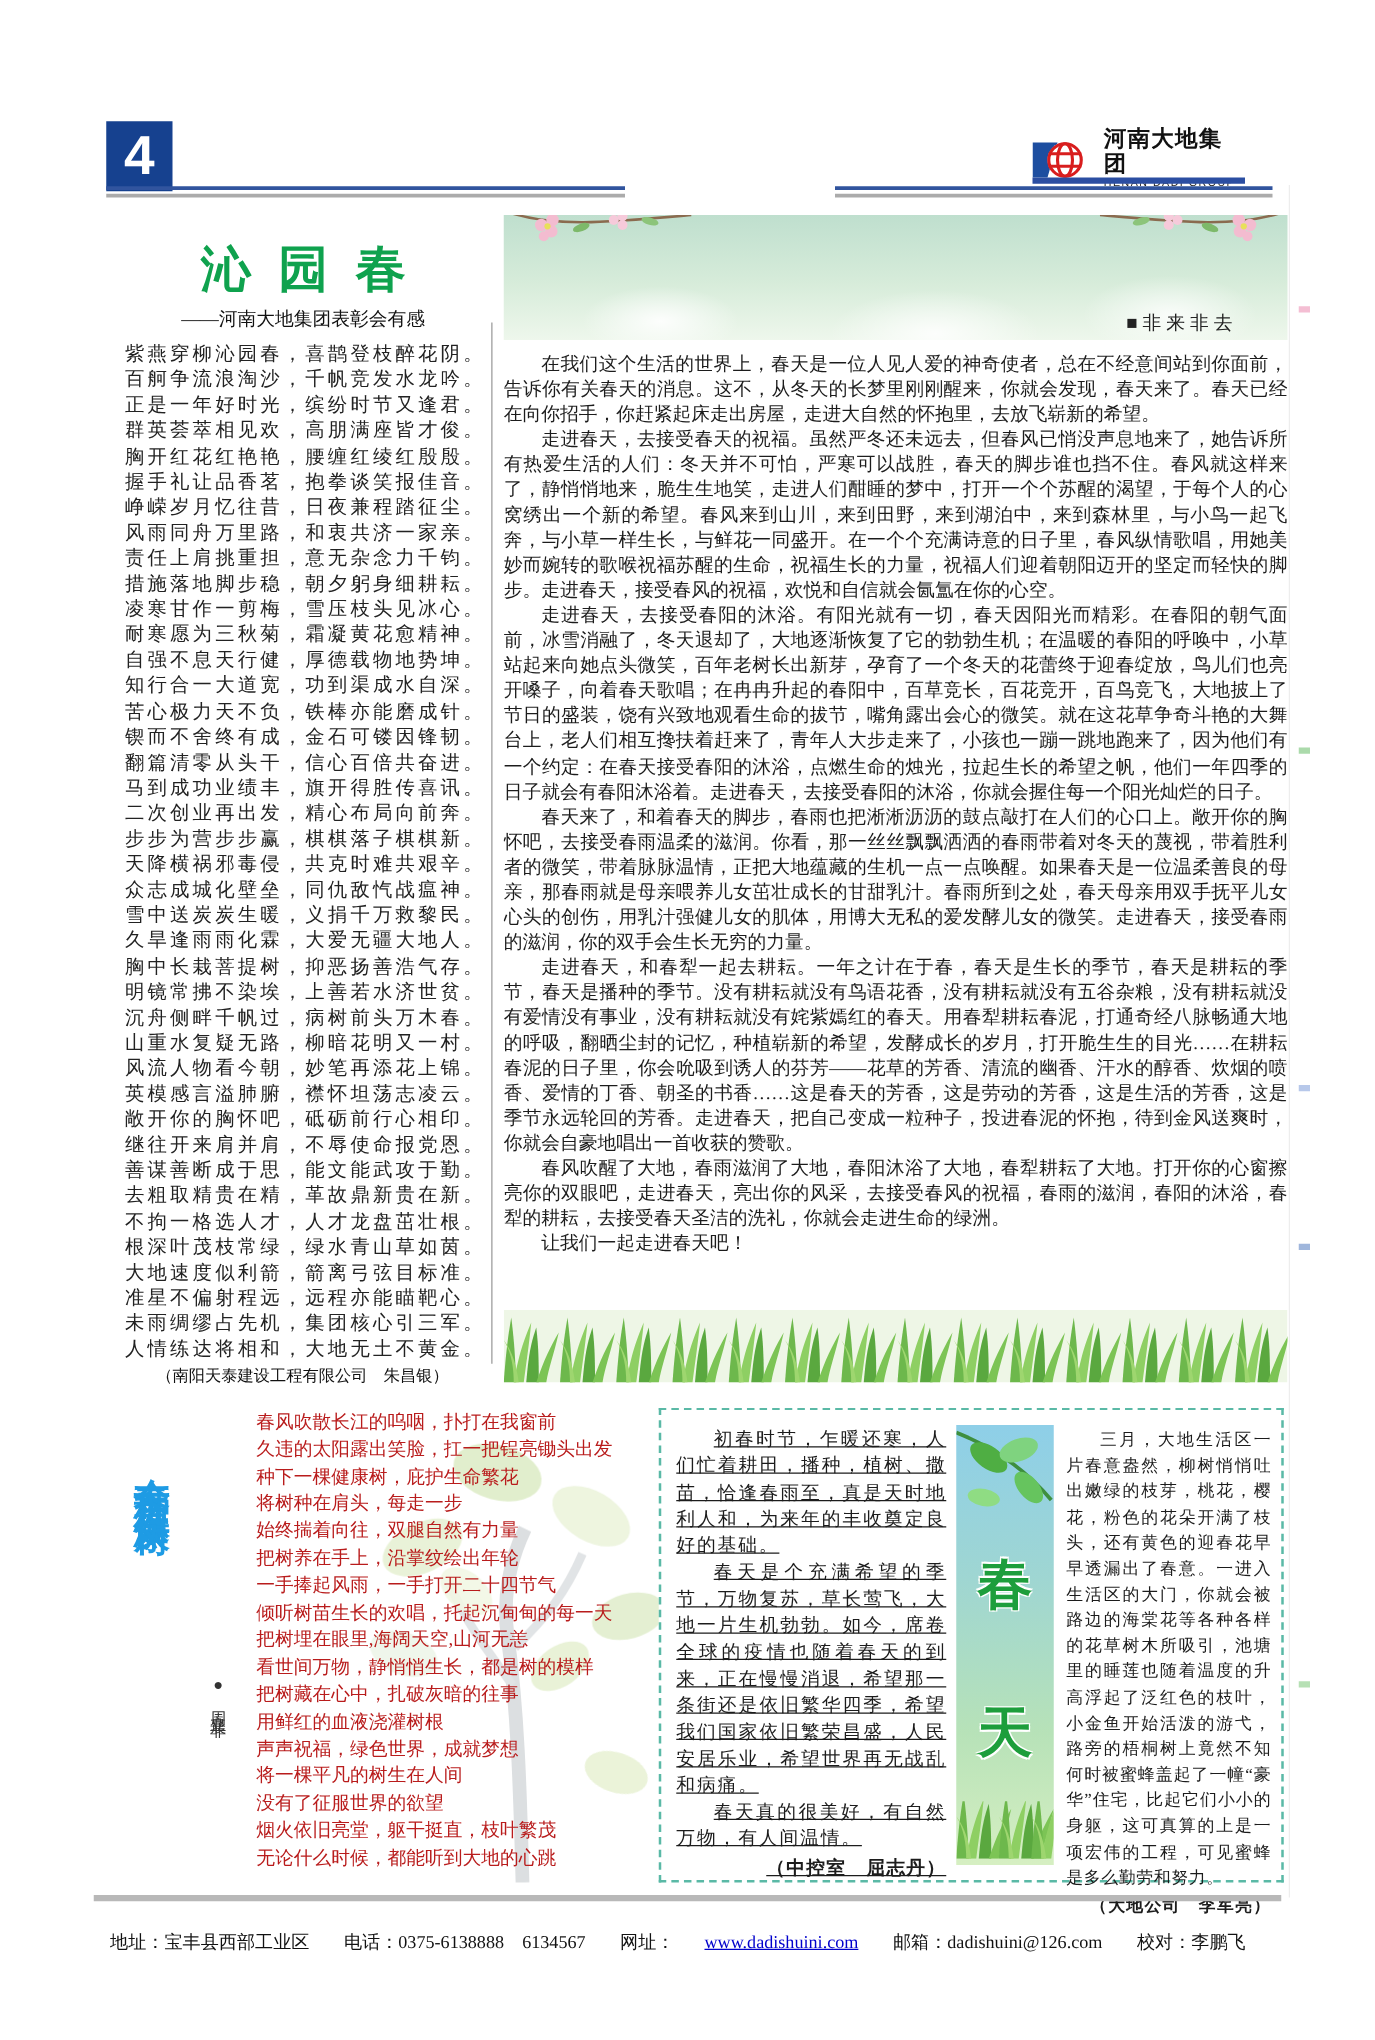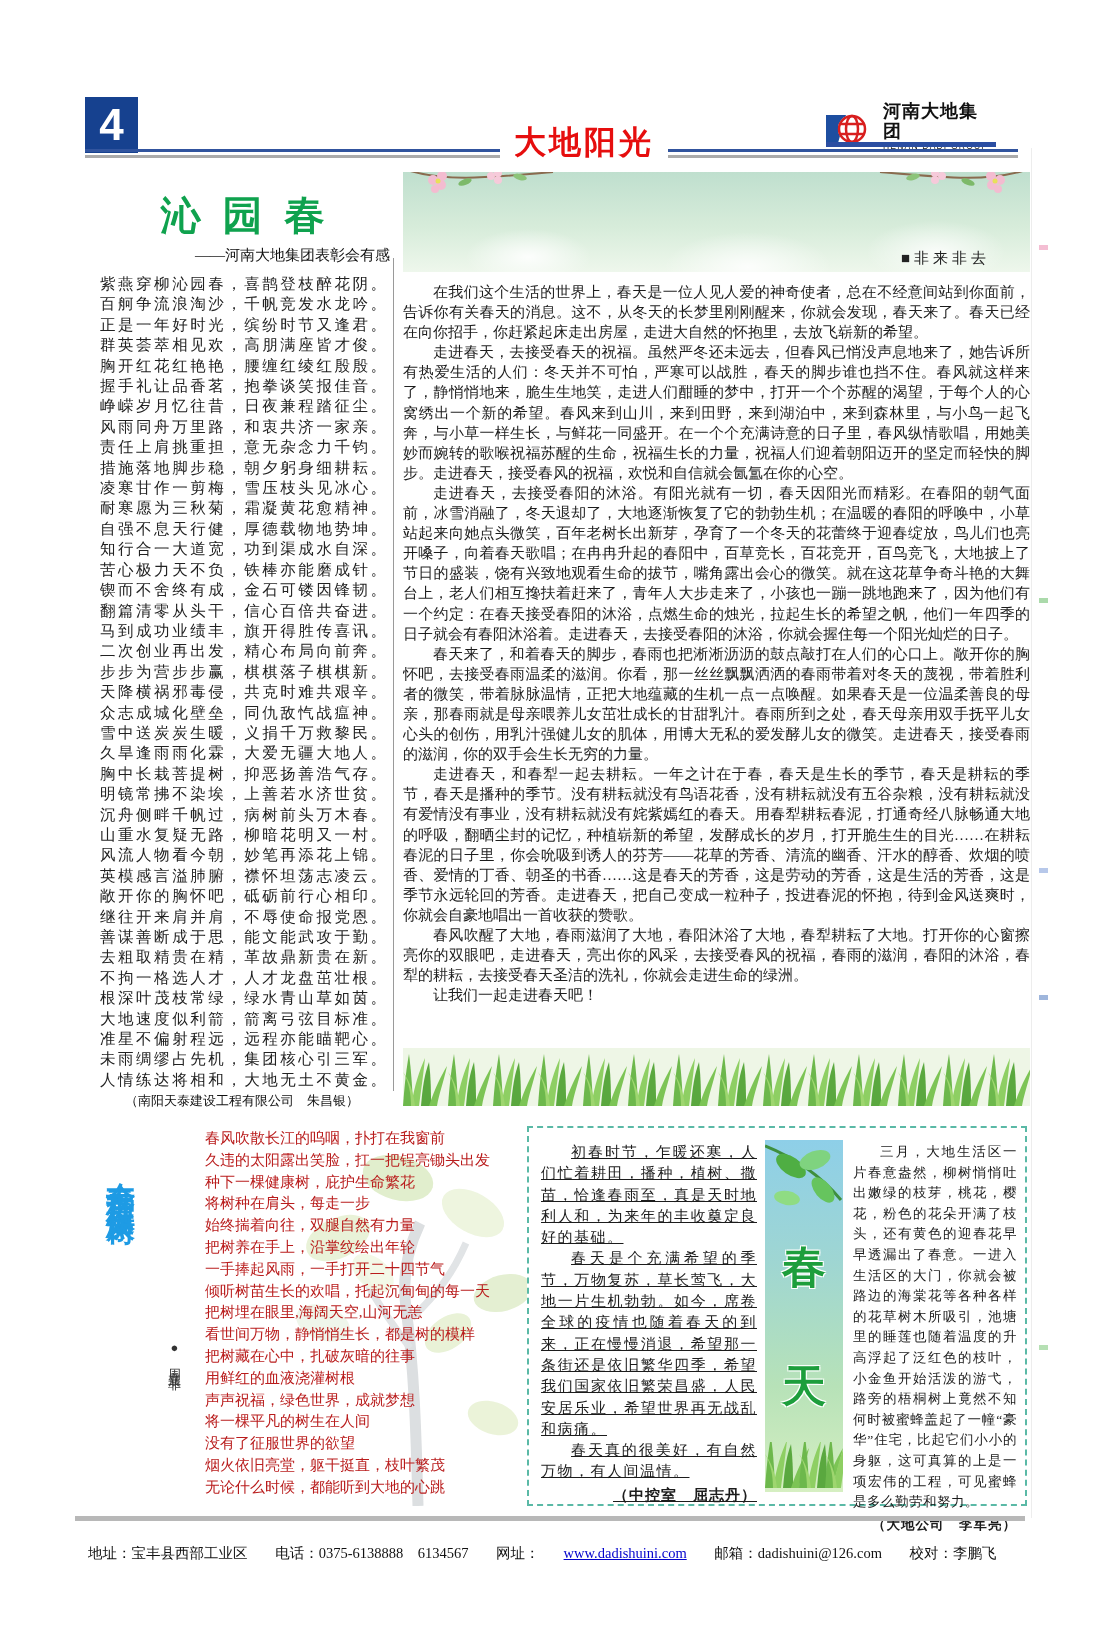--- a/index.html
+++ b/index.html
@@ -17,21 +17,21 @@
                  font-family:"Liberation Sans",sans-serif;font-weight:bold;font-size:32px;
                  color:#e60e0e;letter-spacing:3px;}
   .logo{position:absolute;left:826px;top:101px;width:170px;display:flex;align-items:flex-end;gap:15px;}
   .logo-cn{font-family:"Liberation Sans",sans-serif;font-weight:bold;font-size:18px;color:#111;letter-spacing:1px;line-height:20px;}
   .logo-en{font-family:"Liberation Sans",sans-serif;font-size:8.5px;color:#222;letter-spacing:1.2px;}
   .logo-bar{position:absolute;left:826px;top:142px;width:170px;height:5px;background:#2b4ea2;}
 
   
   .qyc-title{position:absolute;left:95px;top:188px;width:295px;text-align:center;
              font-size:40px;font-weight:bold;color:#0fa24e;letter-spacing:22px;text-indent:22px;}
-  .qyc-subtitle{position:absolute;left:95px;top:246px;width:295px;text-align:right;font-size:15px;color:#111;}
+  .qyc-subtitle{position:absolute;left:95px;top:246px;width:295px;text-align:center;font-size:15px;color:#111;}
   .vdivider{position:absolute;left:393px;top:258px;width:1px;height:833px;background:#9a9a9a;}
   .poem{position:absolute;left:100px;top:274px;width:286px;font-size:15.5px;color:#222;}
   .poem .poem-line{height:20.42px;line-height:20.42px;text-align:justify;text-align-last:justify;white-space:nowrap;}
   .poem-byline{position:absolute;left:96px;top:1092px;width:292px;text-align:center;font-size:13px;color:#111;}
 
   
   .banner{position:absolute;left:403px;top:172px;width:627px;height:100px;overflow:hidden;
           background:
             radial-gradient(90px 40px at 20% 85%, rgba(255,255,255,.9), rgba(255,255,255,0) 70%),
             radial-gradient(120px 50px at 55% 95%, rgba(255,255,255,.85), rgba(255,255,255,0) 70%),
@@ -88,21 +88,20 @@
 </head>
 <body>
 
 <div id="page" data-name="newspaper-page">
 
   <div class="pagenum" data-name="page-number">4</div>
   <div class="hline-blue" style="left:85px;width:415px;" data-name="header-rule-blue-left"></div>
   <div class="hline-gray" style="left:85px;width:415px;" data-name="header-rule-gray-left"></div>
   <div class="hline-blue" style="left:668px;width:350px;" data-name="header-rule-blue-right"></div>
   <div class="hline-gray" style="left:668px;width:350px;" data-name="header-rule-gray-right"></div>
-  <div class="section-title" data-name="section-title">大地阳光</div>
 
   <div class="logo" data-name="henan-dadi-logo">
     <span data-name="henan-dadi-logo-icon">
       <svg width="42" height="36" viewBox="0 0 42 36">
         <polygon points="0,4 20,4 12,32 0,32" fill="#1d4ea0"></polygon>
         <circle cx="26" cy="18" r="14" fill="#fff"></circle>
         <circle cx="26" cy="18" r="13" fill="none" stroke="#d81e1e" stroke-width="2.5"></circle>
         <ellipse cx="26" cy="18" rx="6" ry="13" fill="none" stroke="#d81e1e" stroke-width="2.5"></ellipse>
         <line x1="13" y1="13" x2="39" y2="13" stroke="#d81e1e" stroke-width="2.5"></line>
         <line x1="13" y1="23" x2="39" y2="23" stroke="#d81e1e" stroke-width="2.5"></line>

